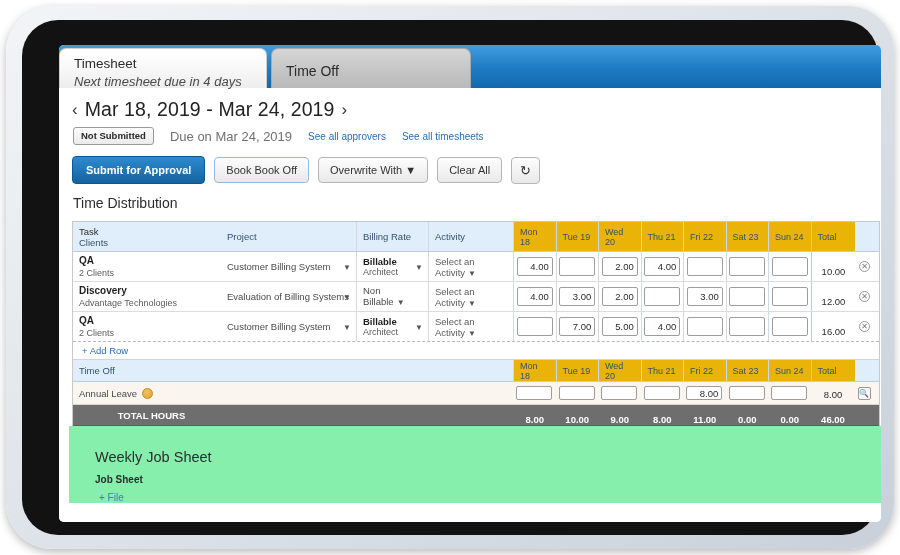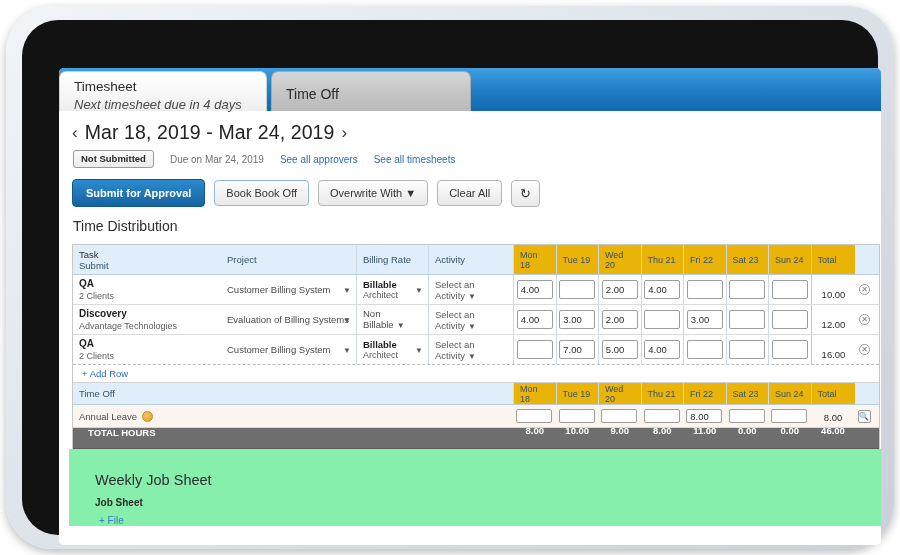--- a/index.html
+++ b/index.html
@@ -22,21 +22,21 @@
   }
   #tablet-bezel {
     position: absolute;
     left: 16px; top: 14px;
     width: 856px; height: 515px;
     background: #121212;
     border-radius: 36px;
   }
   #tablet-screen {
     position: absolute;
-    left: 37px; top: 48px;
+    left: 37px; top: 25px;
     width: 822px; height: 477px;
     background: #ffffff;
     border-radius: 5px;
     overflow: hidden;
   }
 
   
   #app-topbar {
     position: relative;
     height: 43px;
@@ -81,21 +81,21 @@
   #status-row {
     display: flex; align-items: center; gap: 16px;
     padding: 6px 0 0 14px;
   }
   #status-badge {
     font-size: 9.5px; color: #2a2a2a; font-weight: bold;
     border: 1px solid #9a9a9a; border-radius: 3px;
     padding: 2px 7px 3px 7px;
     background: linear-gradient(180deg,#fcfcfc,#ebebeb);
   }
-  .muted-text { font-size: 10px; color: #707070; }
+  .muted-text { font-size: 13px; color: #707070; }
   .link { font-size: 10px; color: #2a6db5; cursor: pointer; }
 
   #toolbar {
     display: flex; align-items: center; gap: 9px;
     padding: 11px 0 0 13px;
   }
   .btn {
     font-size: 11px; border-radius: 4px;
     padding: 6px 11px; cursor: pointer; white-space: nowrap;
     border: 1px solid #b5b5b5;
@@ -163,21 +163,21 @@
     position: absolute; right: 5px; top: 50%; transform: translateY(-50%);
     font-size: 8px; color: #555;
   }
   .caret.inline { position: static; transform: none; margin-left: 3px; }
 
   .hinput {
     width: 36px; height: 19px;
     border: 1px solid #9d9d9d; border-radius: 2px;
     background: #fff;
     font-size: 9.5px; color: #2b2b2b;
-    padding: 0 3px;
+    text-align: right; padding: 0 3px;
     font-family: "Liberation Sans", sans-serif;
   }
   .total-cell { display: flex; align-items: center; justify-content: flex-end; padding-right: 5px; font-size: 9.5px; color: #2b2b2b; }
   .act-cell { display: flex; align-items: center; justify-content: center; }
   .x-icon {
     width: 11px; height: 11px; border-radius: 50%;
     border: 1px solid #9a9a9a; color: #7a7a7a;
     font-size: 8px; line-height: 9px; text-align: center;
     cursor: pointer;
   }
@@ -198,21 +198,21 @@
   .leave-dot {
     width: 11px; height: 11px; border-radius: 50%;
     background: radial-gradient(circle at 40% 35%, #f5c466, #e0a030);
     border: 1px solid #c98c1f;
   }
 
   #totals-row {
     height: 21px; background: #6e6e6e; color: #fff;
     border-bottom: 1px solid #5c5c5c;
   }
-  #totals-row .cell { font-size: 9.5px; font-weight: bold; color: #fff; padding-top: 0; padding-bottom: 12px; }
+  #totals-row .cell { font-size: 9.5px; font-weight: bold; color: #fff; padding-top: 0; padding-bottom: 0; align-items: center; }
   .tot-day { display: flex; align-items: center; justify-content: flex-end; padding-right: 5px; font-size: 9.5px; font-weight: bold; color: #fff; }
   #totals-label { font-size: 9.5px; font-weight: bold; color: #fff; padding-left: 9px; display: flex; align-items: center; }
 
   
   #bottom-panel { padding: 23px 0 0 26px; background: #86efac; margin-left: 10px; }
   #job-sheet-title { font-size: 14.5px; color: #2d2d2d; }
   #job-sheet-sub { font-size: 10px; font-weight: bold; color: #2b2b2b; margin-top: 9px; }
   #add-file-link { font-size: 10px; color: #3c7bc0; margin-top: 7px; padding-left: 4px; cursor: pointer; }
 </style>
 </head>
@@ -258,21 +258,21 @@
           <button class="btn" id="btn-refresh">↻</button>
         </div>
 
         <div id="section-title">Time Distribution</div>
 
         <div id="time-table">
 
           <div class="trow" id="header-row">
             <div class="cell c-task">
               <span class="hdr-strong">Task</span>
-              <span class="hdr">Submit</span>
+              <span class="hdr">Clients</span>
             </div>
             <div class="cell c-project">
               <span class="hdr">Project</span>
             </div>
             <div class="cell c-rate day-sep">
               <span class="hdr">Billing Rate</span>
             </div>
             <div class="cell c-activity day-sep">
               <span class="hdr">Activity</span>
             </div>

